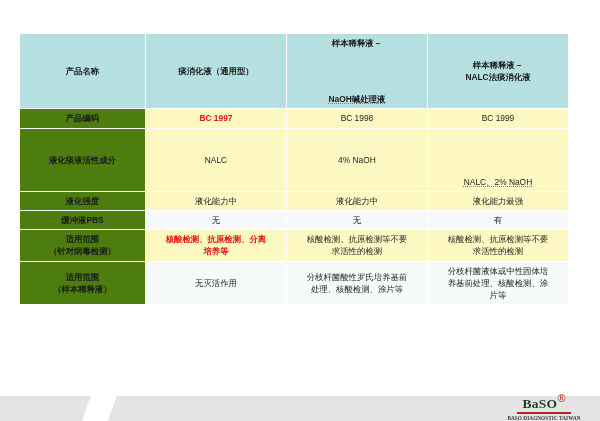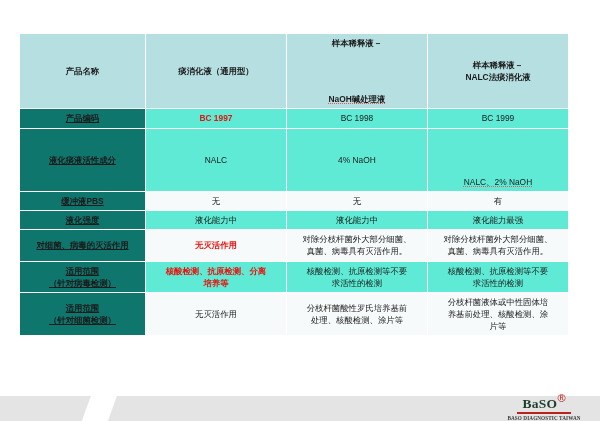--- a/index.html
+++ b/index.html
@@ -57,28 +57,27 @@
     background: #b5dfe1;
     font-weight: bold;
     font-size: 9px;
     height: 33px;
     padding-top: 4px;
     padding-bottom: 4px;
   }
 
   
   td.label-cell {
-    background: #0f766e;
+    background: #4d7c0f;
     font-weight: bold;
     font-size: 8.6px;
-    text-decoration: underline;
-  }
-
-  
-  td.data-cell        { background: #5eead4; }
+  }
+
+  
+  td.data-cell        { background: #fef9c3; }
   td.data-cell.alt    { background: #f6fafa; }
 
   
   .em-red {
     color: #e8130d;
     font-weight: bold;
   }
 
   
   .squiggle {
@@ -216,64 +215,48 @@
         <td class="data-cell">
           <span class="cell-line">4% NaOH</span>
         </td>
         <td class="data-cell">
           <span class="cell-line squiggle">NALC、2% NaOH</span>
         </td>
       </tr>
 
       <tr>
         <td class="label-cell">
+          <span class="cell-line">液化强度</span>
+        </td>
+        <td class="data-cell">
+          <span class="cell-line">液化能力中</span>
+        </td>
+        <td class="data-cell">
+          <span class="cell-line">液化能力中</span>
+        </td>
+        <td class="data-cell">
+          <span class="cell-line">液化能力最强</span>
+        </td>
+      </tr>
+
+      <tr>
+        <td class="label-cell">
           <span class="cell-line">缓冲液PBS</span>
         </td>
         <td class="data-cell alt">
           <span class="cell-line">无</span>
         </td>
         <td class="data-cell alt">
           <span class="cell-line">无</span>
         </td>
         <td class="data-cell alt">
           <span class="cell-line">有</span>
         </td>
       </tr>
 
-      <tr>
-        <td class="label-cell">
-          <span class="cell-line">液化强度</span>
-        </td>
-        <td class="data-cell">
-          <span class="cell-line">液化能力中</span>
-        </td>
-        <td class="data-cell">
-          <span class="cell-line">液化能力中</span>
-        </td>
-        <td class="data-cell">
-          <span class="cell-line">液化能力最强</span>
-        </td>
-      </tr>
-
-      <tr>
-        <td class="label-cell">
-          <span class="cell-line">对细菌、病毒的灭活作用</span>
-        </td>
-        <td class="data-cell alt">
-          <span class="cell-line em-red">无灭活作用</span>
-        </td>
-        <td class="data-cell alt">
-          <span class="cell-line">对除分枝杆菌外大部分细菌、</span>
-          <span class="cell-line">真菌、病毒具有灭活作用。</span>
-        </td>
-        <td class="data-cell alt">
-          <span class="cell-line">对除分枝杆菌外大部分细菌、</span>
-          <span class="cell-line">真菌、病毒具有灭活作用。</span>
-        </td>
-      </tr>
 
       <tr>
         <td class="label-cell">
           <span class="cell-line">适用范围</span>
           <span class="cell-line">（针对病毒检测）</span>
         </td>
         <td class="data-cell">
           <span class="cell-line em-red">核酸检测、抗原检测、分离</span>
           <span class="cell-line em-red">培养等</span>
         </td>
@@ -283,21 +266,21 @@
         </td>
         <td class="data-cell">
           <span class="cell-line">核酸检测、抗原检测等不要</span>
           <span class="cell-line">求活性的检测</span>
         </td>
       </tr>
 
       <tr>
         <td class="label-cell">
           <span class="cell-line">适用范围</span>
-          <span class="cell-line">（针对细菌检测）</span>
+          <span class="cell-line">（样本稀释液）</span>
         </td>
         <td class="data-cell alt">
           <span class="cell-line">无灭活作用</span>
         </td>
         <td class="data-cell alt">
           <span class="cell-line">分枝杆菌酸性罗氏培养基前</span>
           <span class="cell-line">处理、核酸检测、涂片等</span>
         </td>
         <td class="data-cell alt">
           <span class="cell-line">分枝杆菌液体或中性固体培</span>

